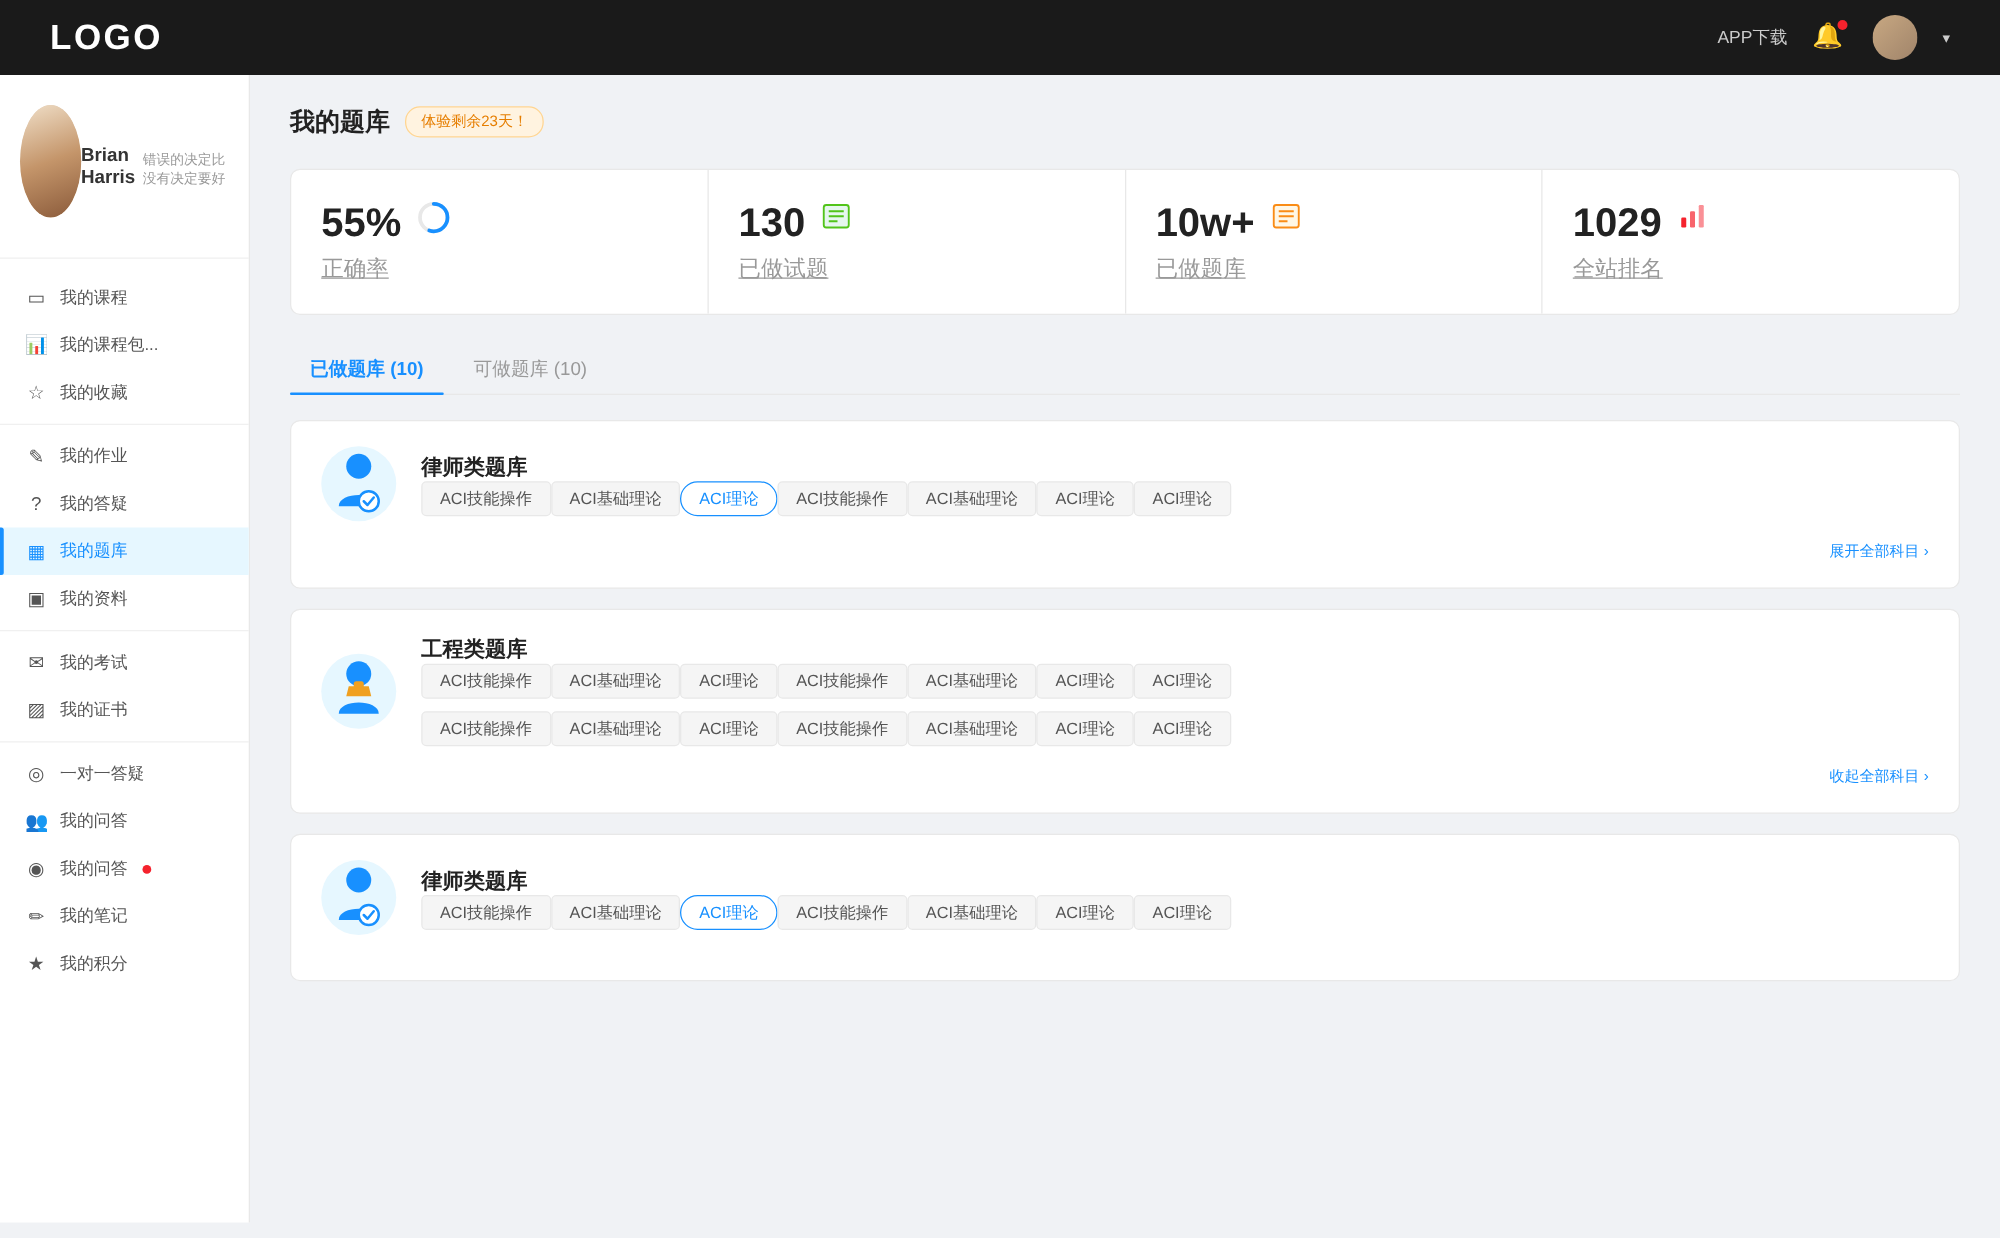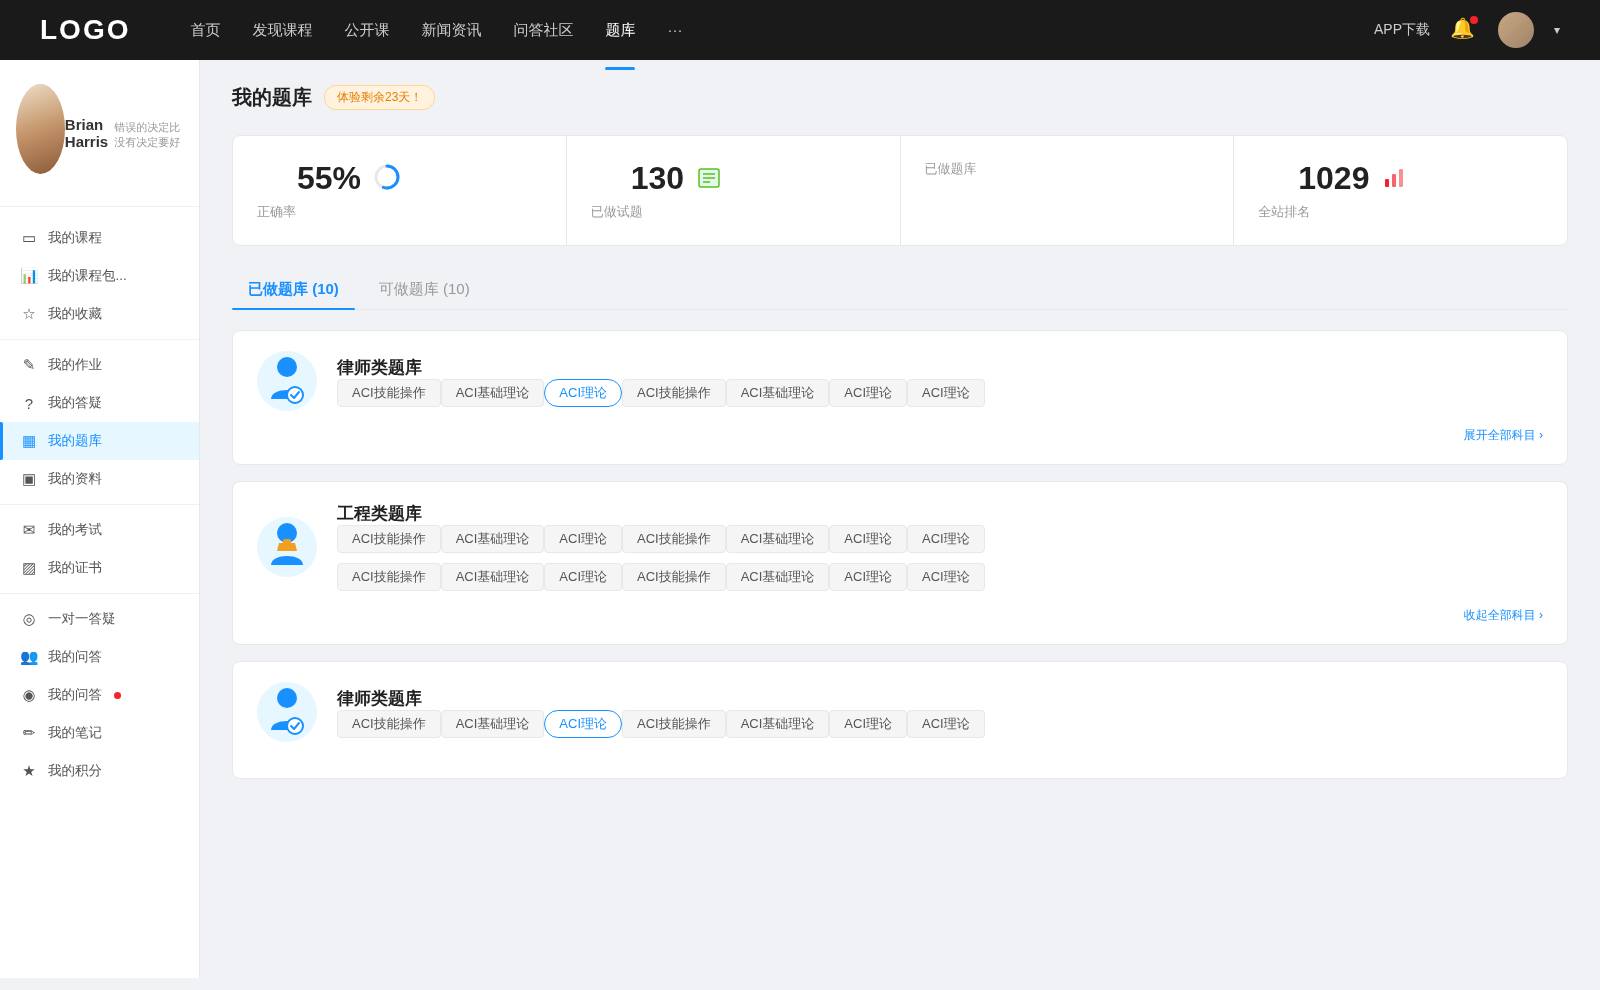--- a/index.html
+++ b/index.html
@@ -203,35 +203,35 @@
       flex: 1;
       padding: 24px 24px;
       display: flex;
       flex-direction: column;
       gap: 6px;
       border-right: 1px solid #e8e8e8;
     }
     .stat-item:last-child { border-right: none; }
     .stat-top {
       display: flex;
-      align-items: flex-end;
+      align-items: flex-start;
       gap: 12px;
-      margin-left: 40px;
     }
     .stat-value {
       font-size: 32px;
       font-weight: 700;
       color: #222;
     }
     .stat-icon {
       font-size: 22px;
     }
     .stat-label {
-      font-size: 13px;
+      font-size: 18px;
       color: #999;
+      text-decoration: underline;
     }
     .stat-icon-chart { color: #1890ff; }
     .stat-icon-book { color: #52c41a; }
     .stat-icon-list { color: #fa8c16; }
     .stat-icon-bar { color: #f5222d; }
 
     
     .tabs {
       display: flex;
       gap: 0;
@@ -325,29 +325,20 @@
       cursor: pointer;
       text-align: right;
       margin-top: 8px;
     }
   </style>
 </head>
 <body>
 
 <nav class="navbar">
   <span class="nav-logo">LOGO</span>
-  <div class="nav-links">
-    <span class="nav-link">首页</span>
-    <span class="nav-link">发现课程</span>
-    <span class="nav-link">公开课</span>
-    <span class="nav-link">新闻资讯</span>
-    <span class="nav-link">问答社区</span>
-    <span class="nav-link active">题库</span>
-    <span class="nav-link">···</span>
-  </div>
   <div class="nav-right">
     <span class="nav-app-btn">APP下载</span>
     <div class="nav-bell">
       <span class="nav-bell-icon">🔔</span>
       <span class="nav-bell-dot"></span>
     </div>
     <div class="nav-avatar">
       <div class="nav-avatar-placeholder"></div>
     </div>
     <span class="nav-chevron">▾</span>
@@ -456,20 +447,31 @@
               <rect x="3" y="4" width="20" height="18" rx="2" fill="#e6f7ee" stroke="#52c41a" stroke-width="1.5"></rect>
               <line x1="7" y1="9" x2="19" y2="9" stroke="#52c41a" stroke-width="1.5"></line>
               <line x1="7" y1="13" x2="19" y2="13" stroke="#52c41a" stroke-width="1.5"></line>
               <line x1="7" y1="17" x2="14" y2="17" stroke="#52c41a" stroke-width="1.5"></line>
             </svg>
           </span>
         </div>
         <span class="stat-label">已做试题</span>
       </div>
       <div class="stat-item">
+        <div class="stat-top">
+          <span class="stat-value">10w+</span>
+          <span class="stat-icon stat-icon-list">
+            <svg width="26" height="26" viewBox="0 0 26 26">
+              <rect x="3" y="4" width="20" height="18" rx="2" fill="#fff7e6" stroke="#fa8c16" stroke-width="1.5"></rect>
+              <line x1="7" y1="9" x2="19" y2="9" stroke="#fa8c16" stroke-width="1.5"></line>
+              <line x1="7" y1="13" x2="19" y2="13" stroke="#fa8c16" stroke-width="1.5"></line>
+              <line x1="7" y1="17" x2="14" y2="17" stroke="#fa8c16" stroke-width="1.5"></line>
+            </svg>
+          </span>
+        </div>
         <span class="stat-label">已做题库</span>
       </div>
       <div class="stat-item">
         <div class="stat-top">
           <span class="stat-value">1029</span>
           <span class="stat-icon stat-icon-bar">
             <svg width="26" height="26" viewBox="0 0 26 26">
               <rect x="4" y="14" width="4" height="8" rx="1" fill="#f5222d"></rect>
               <rect x="11" y="9" width="4" height="13" rx="1" fill="#f5222d" opacity="0.7"></rect>
               <rect x="18" y="4" width="4" height="18" rx="1" fill="#f5222d" opacity="0.5"></rect>

